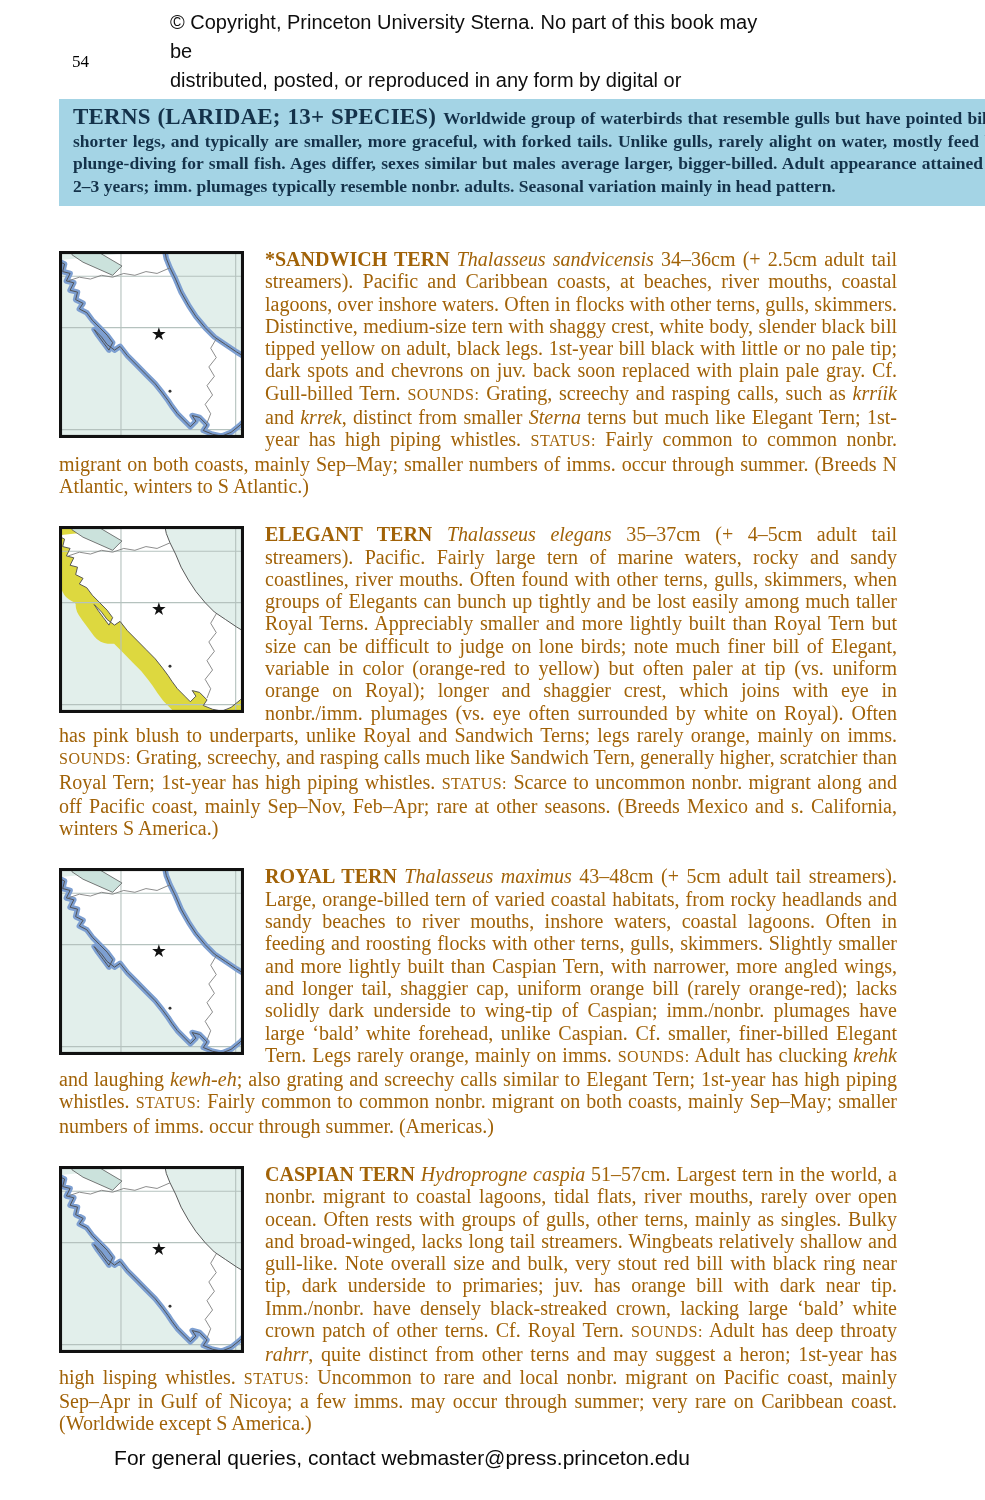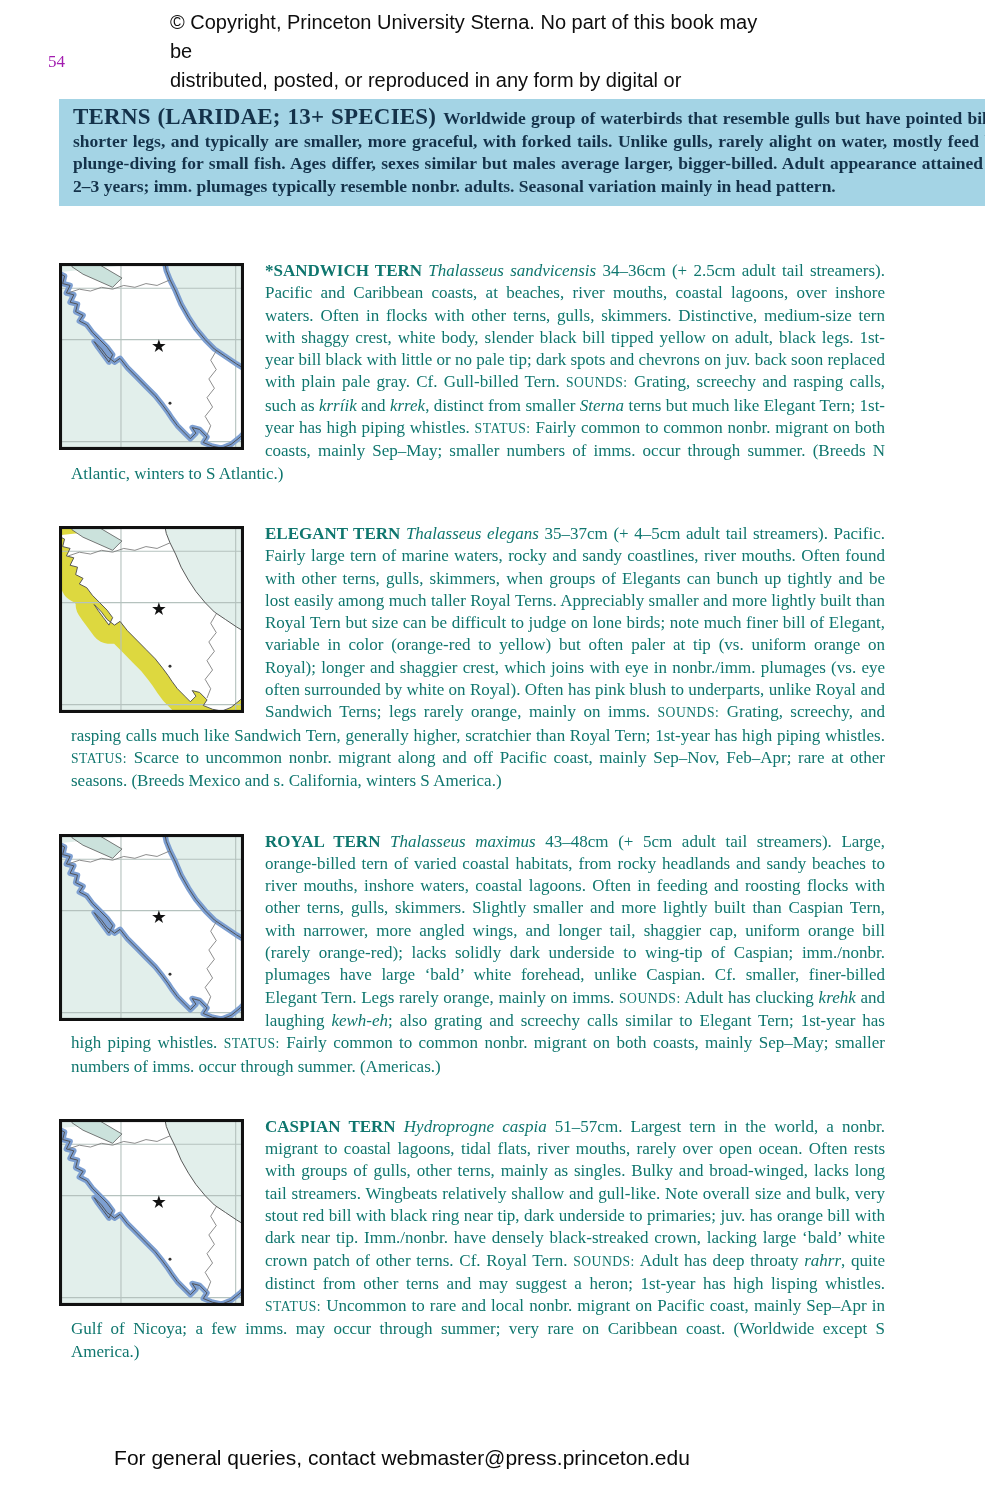--- a/index.html
+++ b/index.html
@@ -6,37 +6,37 @@
   body{
     width:985px;height:1500px;position:relative;background:#ffffff;
     font-family:"Liberation Serif",serif;color:#161616;overflow:hidden;
   }
   .copyright{
     position:absolute;left:170px;top:8px;width:600px;
     font-family:"Liberation Sans",sans-serif;font-size:20px;line-height:29px;
     color:#0e0e0e;white-space:pre-line;
   }
   .pagenum{
-    position:absolute;left:48px;top:52px;font-size:17px;color:#a21caf;
+    position:absolute;left:72px;top:52px;font-size:17px;color:#000000;
     font-family:"Liberation Serif",serif;
   }
   .family-box{
     position:absolute;left:59px;top:99px;width:958px;box-sizing:border-box;
     background:#a4d4e5;color:#14324a;padding:7px 14px 9px 14px;
     text-align:justify;font-size:17.5px;line-height:22.6px;font-weight:600;
   }
   .fam-title{font-size:23px;font-weight:700;margin-right:7px;letter-spacing:0.2px;}
   .content{position:absolute;left:59px;top:248px;width:838px;}
   .account{margin-bottom:26px;}
   .account::after{content:"";display:block;clear:both;}
   .map-box{float:left;width:185px;height:187px;margin:3px 21px 4px 0;}
   .map-box svg{width:100%;height:100%;display:block;}
   .body-text{
-    margin:12px;font-size:17px;line-height:22.3px;text-align:justify;
-    color:#0f766e;
+    margin:0;font-size:20px;line-height:22.3px;text-align:justify;
+    color:#a16207;
   }
   .s-b{font-weight:bold;}
   .s-i{font-style:italic;}
   .s-sc{font-size:0.8em;letter-spacing:0.5px;}
   .footer{
     position:absolute;left:0;top:1446px;width:804px;text-align:center;
     font-family:"Liberation Sans",sans-serif;font-size:21px;color:#0a0a0a;
   }
 </style>
 </head>

